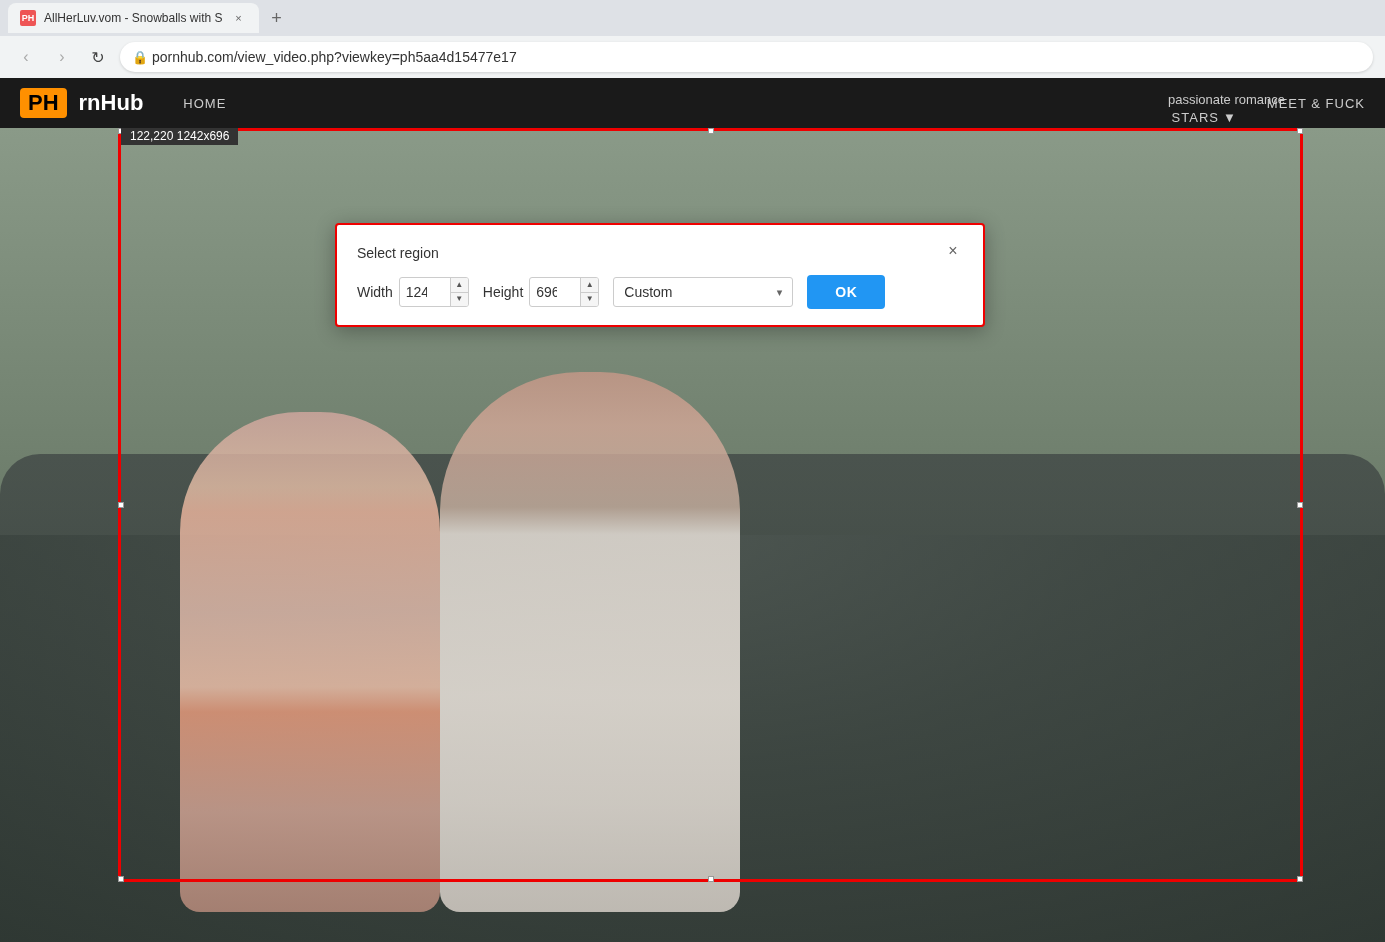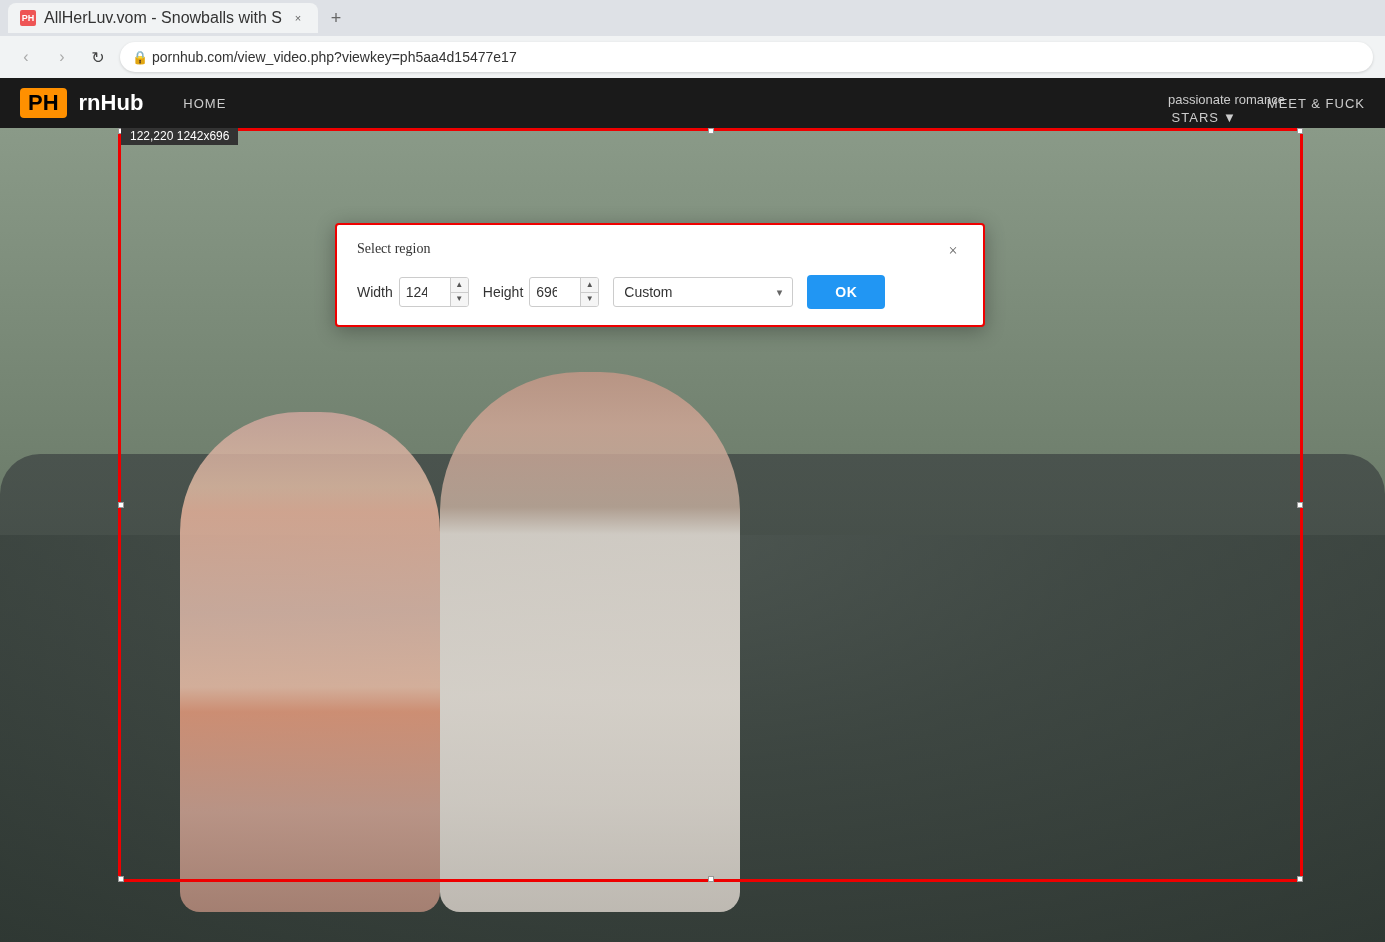--- a/index.html
+++ b/index.html
@@ -25,21 +25,21 @@
       min-width: 200px;
       position: relative;
     }
     .tab-favicon {
       width: 16px; height: 16px;
       background: #e55;
       border-radius: 2px;
       display: flex; align-items: center; justify-content: center;
       color: white; font-size: 9px; font-weight: bold;
     }
-    .tab-title { flex: 1; overflow: hidden; white-space: nowrap; text-overflow: ellipsis; font-size: 16px; }
+    .tab-title { flex: 1; overflow: hidden; white-space: nowrap; text-overflow: ellipsis; font-size: 12px; }
     .tab-close {
       width: 16px; height: 16px;
       border-radius: 50%;
       display: flex; align-items: center; justify-content: center;
       font-size: 11px; color: #666; cursor: pointer;
     }
     .new-tab-btn {
       width: 28px; height: 28px;
       border-radius: 50%;
       display: flex; align-items: center; justify-content: center;
@@ -200,24 +200,23 @@
       background: #fff;
       border: 2px solid #e00;
       border-radius: 4px;
       padding: 16px 20px;
       width: 650px;
       pointer-events: all;
       box-shadow: 0 4px 20px rgba(0,0,0,0.3);
     }
     .dialog-header {
       display: flex;
-      align-items: flex-start;
+      align-items: flex-end;
       justify-content: space-between;
       margin-bottom: 14px;
-      font-family: Liberation Serif, serif;
     }
     .dialog-title {
       font-size: 14px;
       color: #333;
     }
     .dialog-close {
       width: 20px; height: 20px;
       display: flex; align-items: center; justify-content: center;
       font-size: 16px; color: #666; cursor: pointer;
       border-radius: 3px;

